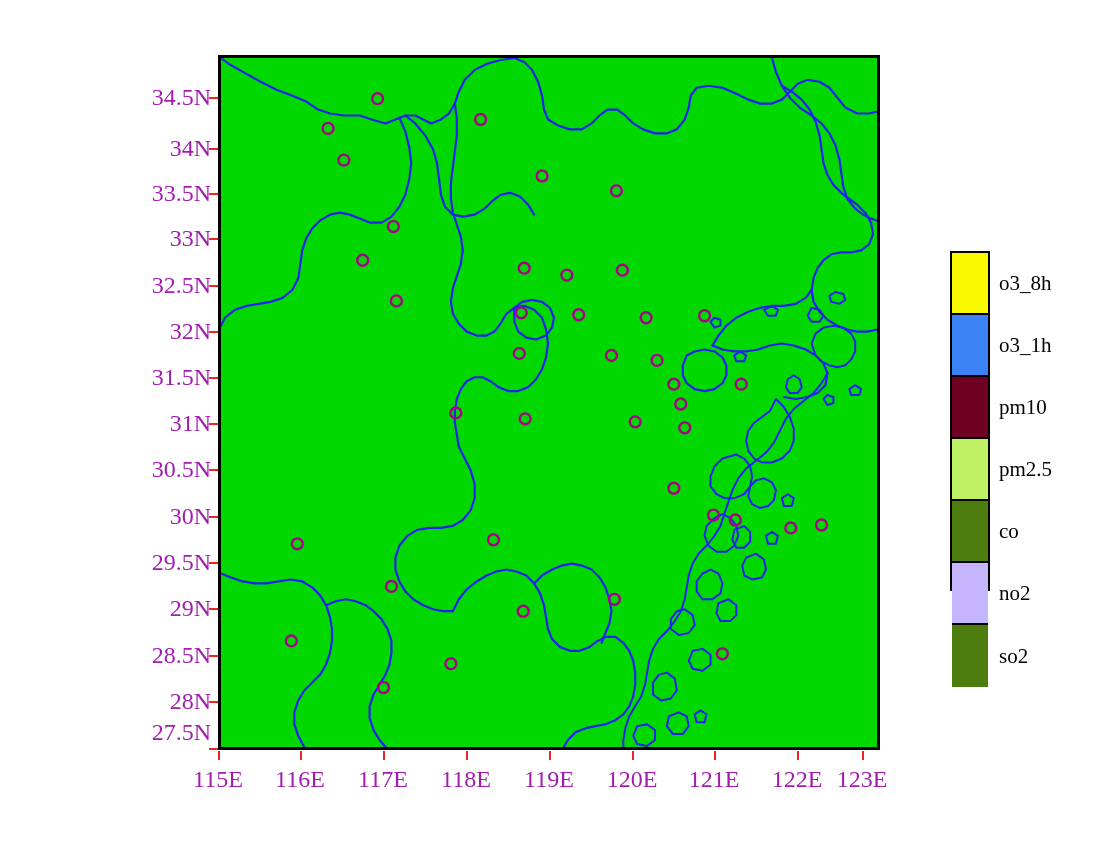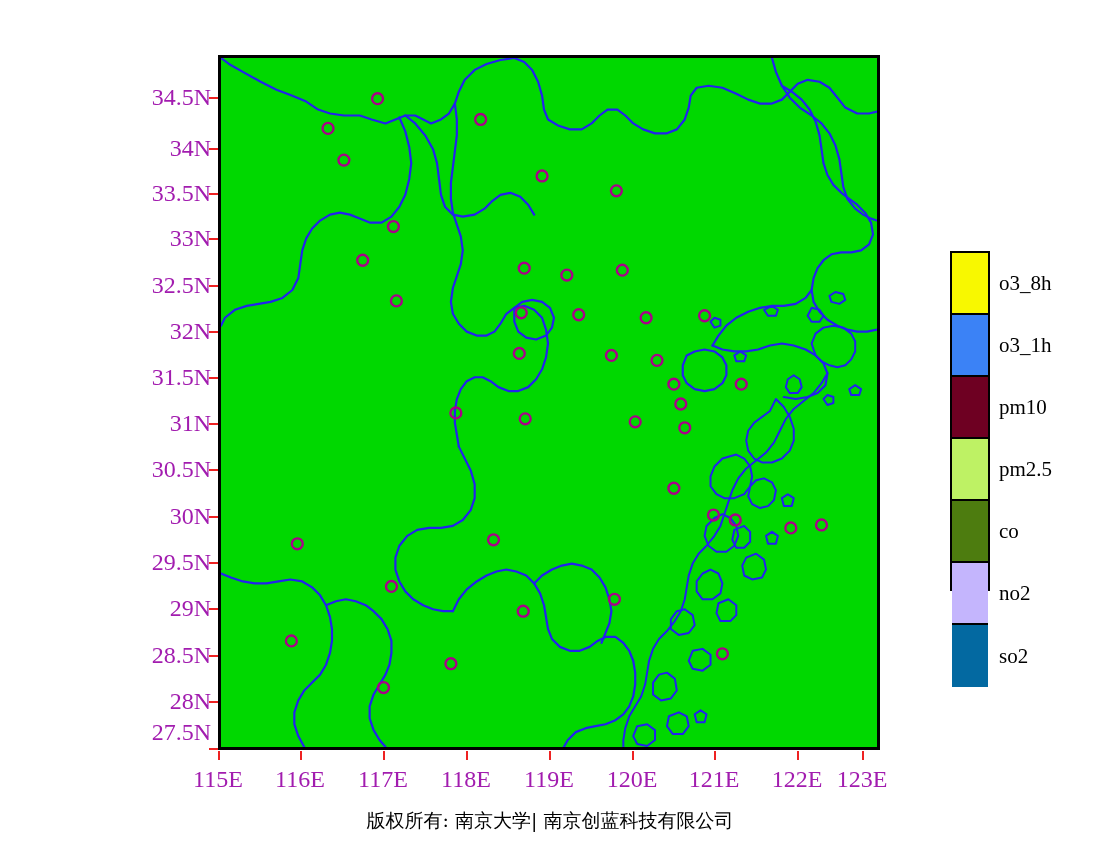--- a/index.html
+++ b/index.html
@@ -321,20 +321,19 @@
     </div>
     <div class="legend-cell" style="background:#bef264">
       <span class="legend-text">pm2.5</span>
     </div>
     <div class="legend-cell" style="background:#4d7c0f">
       <span class="legend-text">co</span>
     </div>
     <div class="legend-cell" style="background:#c4b5fd">
       <span class="legend-text">no2</span>
     </div>
-    <div class="legend-cell" style="background:#0369a1">
+    <div class="legend-cell" style="background:#4d7c0f">
       <span class="legend-text">so2</span>
     </div>
   </div>
 
-  <div class="footer">版权所有: 南京大学| 南京创蓝科技有限公司</div>
 
 </div>
 
 </body></html>

